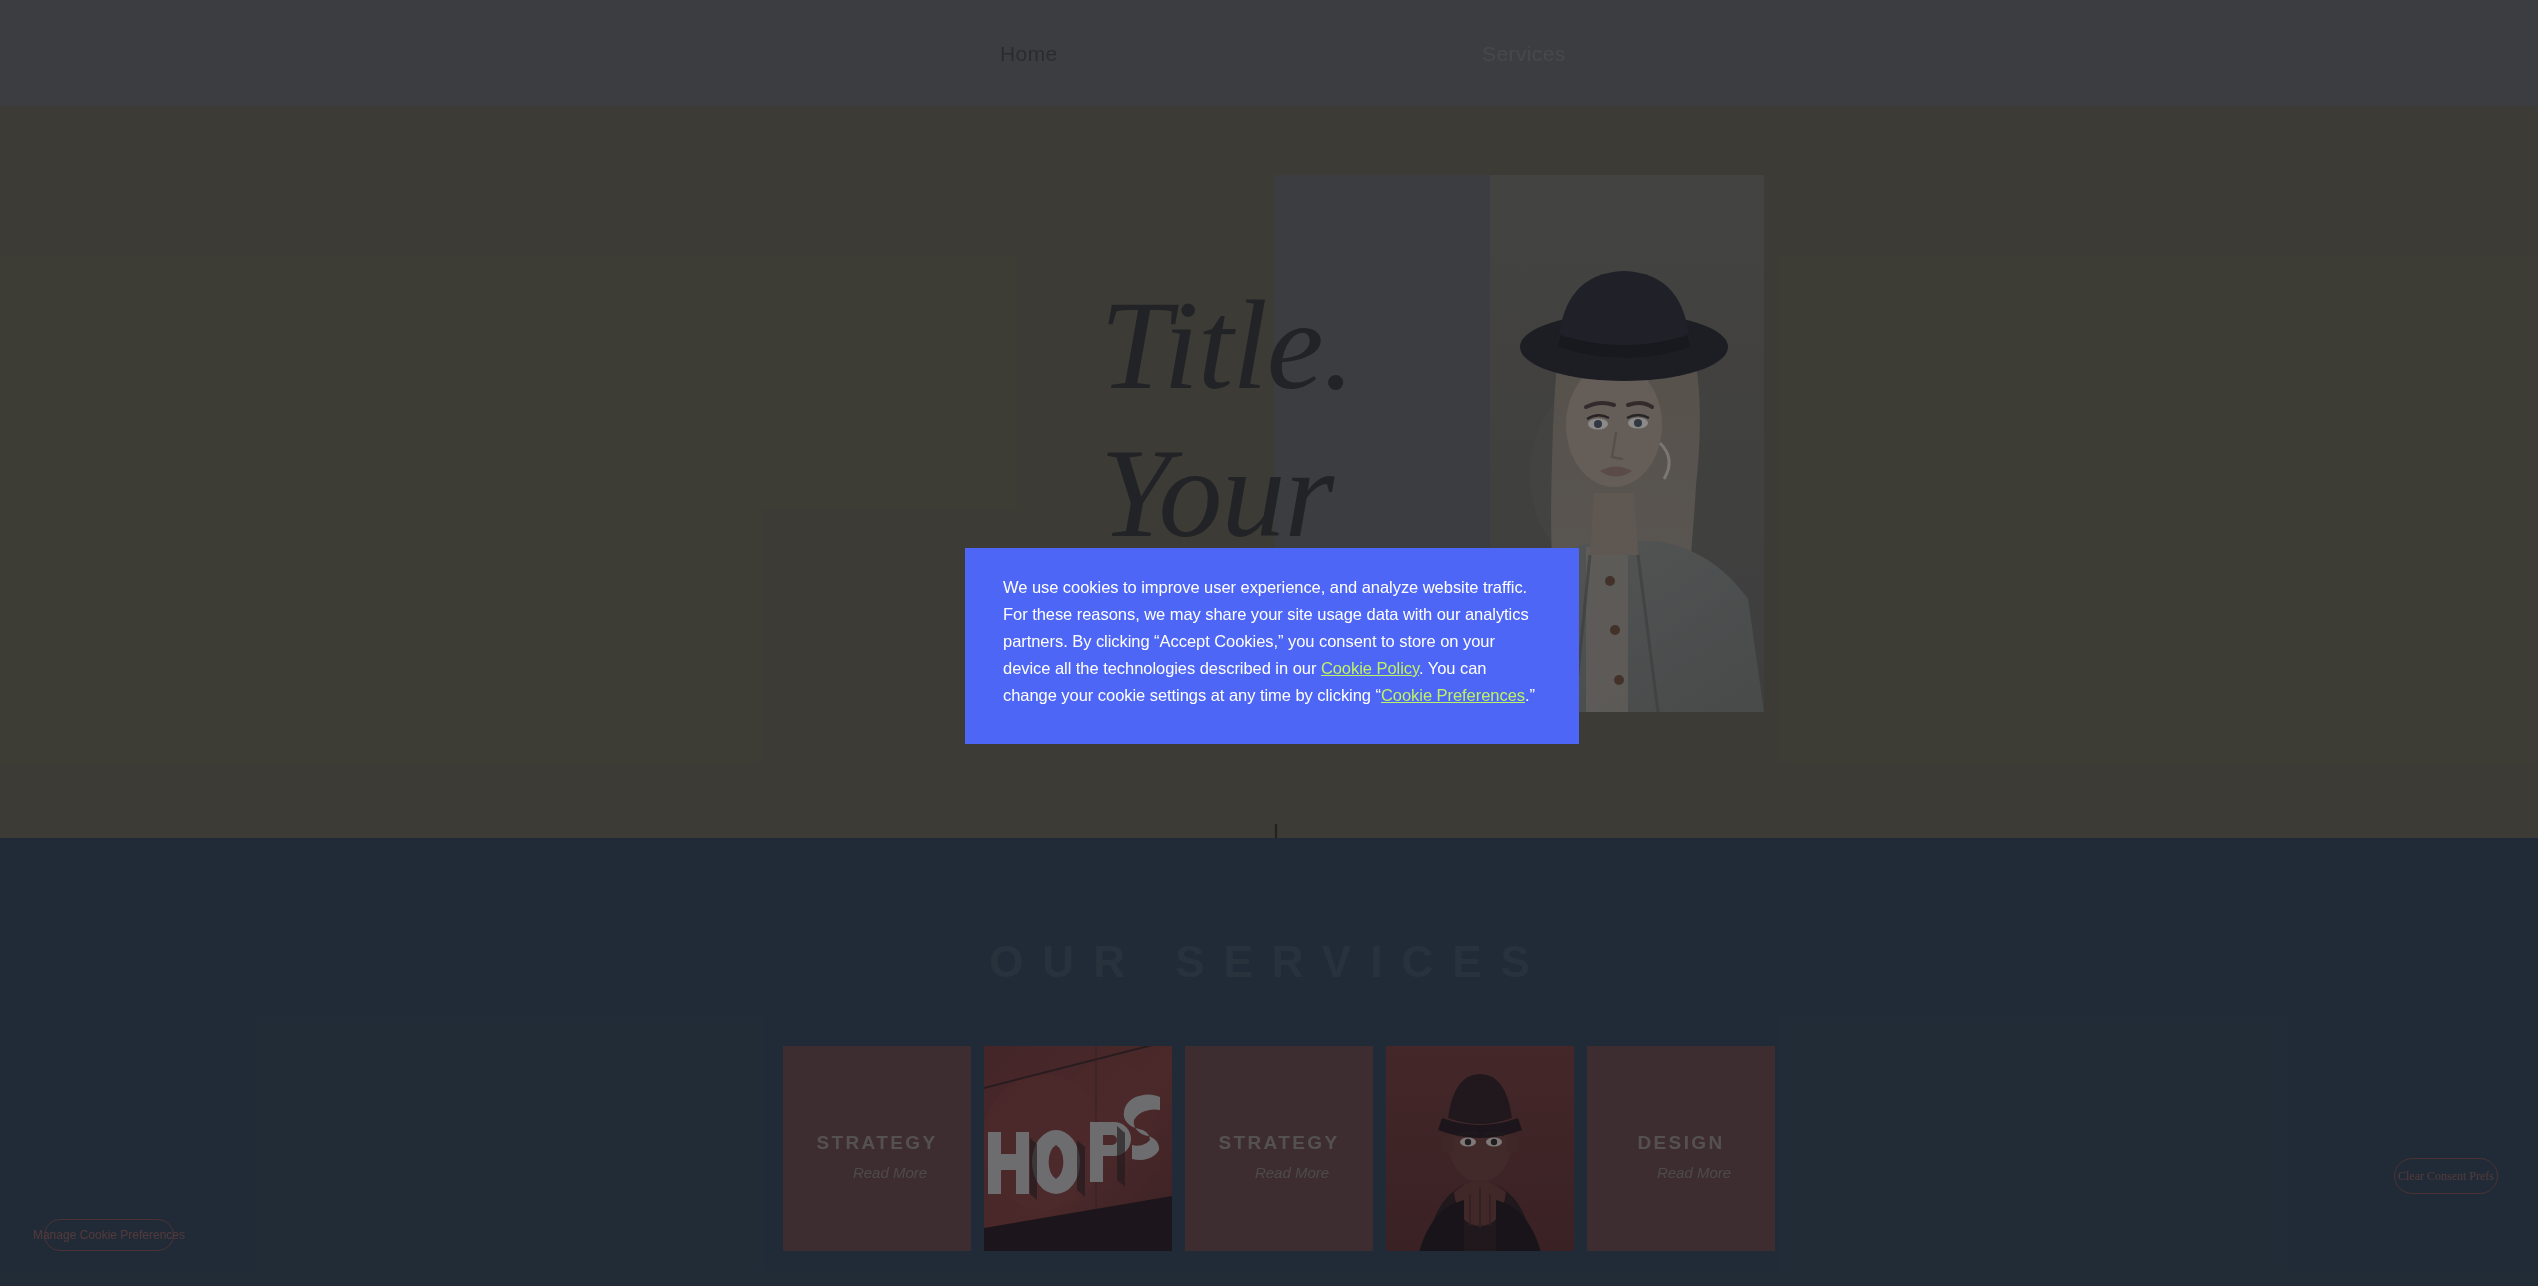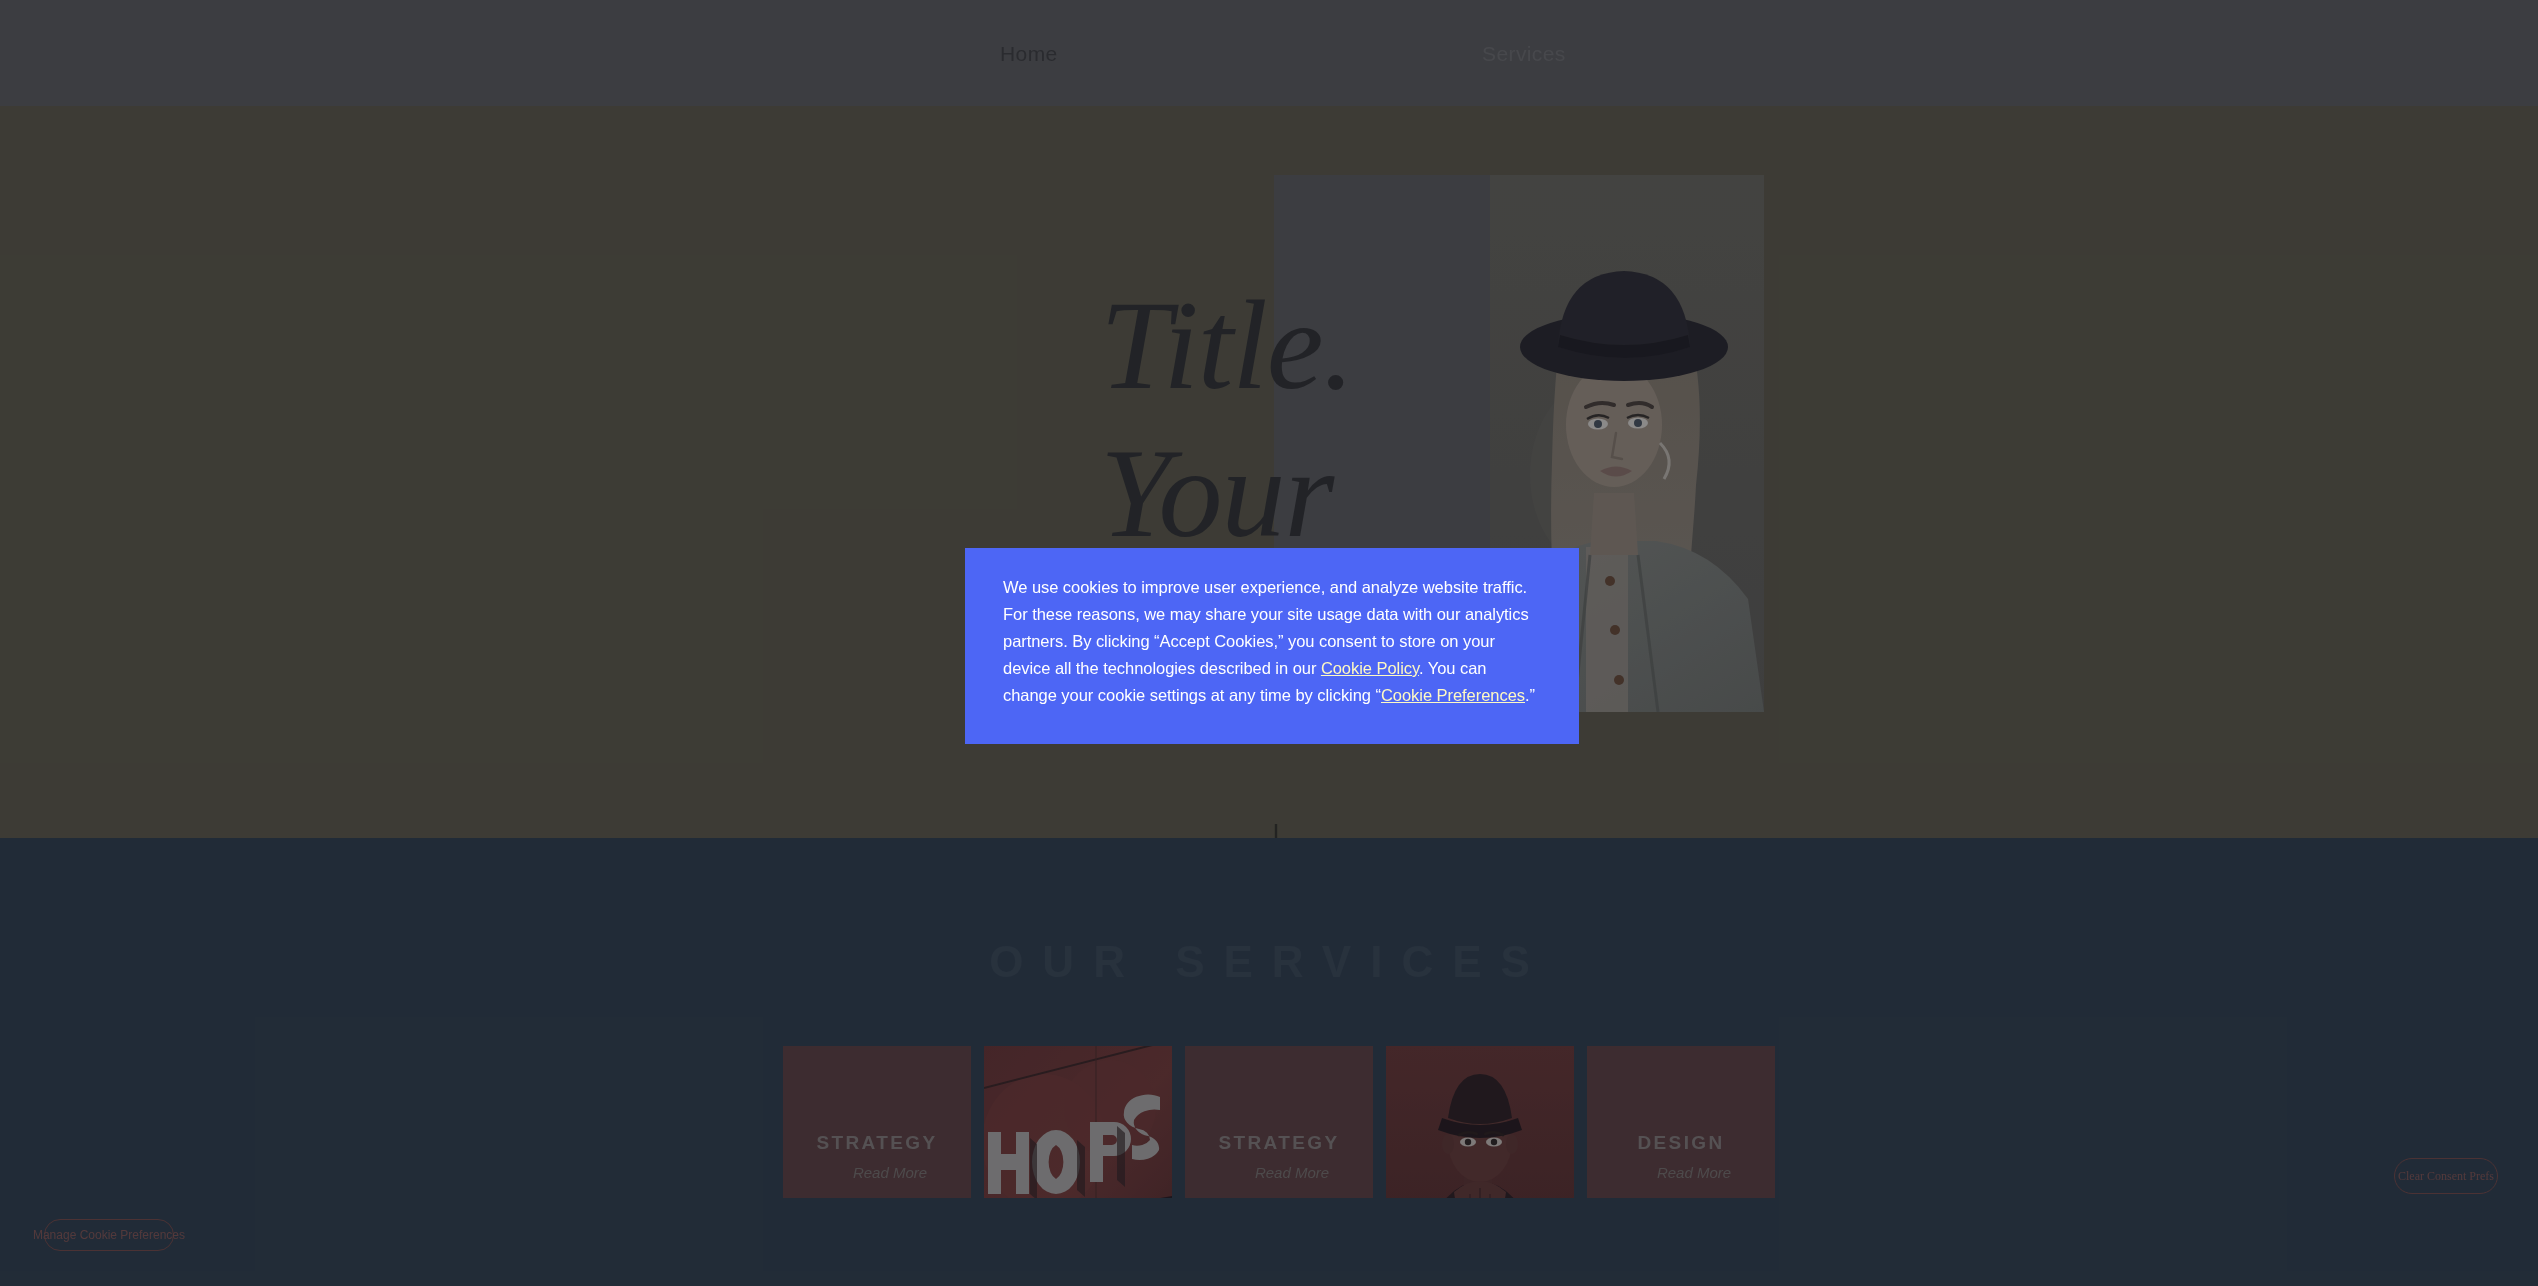--- a/index.html
+++ b/index.html
@@ -62,21 +62,21 @@
     text-align:center;
     font-size:44px; font-weight:700;
     letter-spacing:19px;
     color:#3a4a58;
   }
   .cards{
     position:absolute; left:783px; top:208px;
     display:flex; gap:13px;
   }
   .card{
-    position:relative; width:188px; height:152px; overflow:hidden;
+    position:relative; width:188px; height:205px; overflow:hidden;
     background:#61403f;
   }
   .card-label{
     position:absolute; left:0; top:86px; width:100%;
     text-align:center;
     font-size:19px; font-weight:700; letter-spacing:2.4px;
     color:#8c8480;
   }
   .card-readmore{
     position:absolute; left:0; top:118px; width:100%;
@@ -111,21 +111,21 @@
     z-index:50;
     padding:26px 38px 0 38px;
   }
   .cookie-text{
     color:#ffffff;
     font-size:16.5px;
     line-height:27px;
     letter-spacing:-0.05px;
   }
   .cookie-text a{
-    color:#fef9c3;
+    color:#bef264;
     text-decoration:underline;
   }
   .cookie-buttons{
     position:absolute; left:38px; top:133px;
     display:flex; gap:13px;
   }
   .cb{
     width:152px; height:31px;
     display:flex; align-items:center; justify-content:center;
     font-size:15px;

